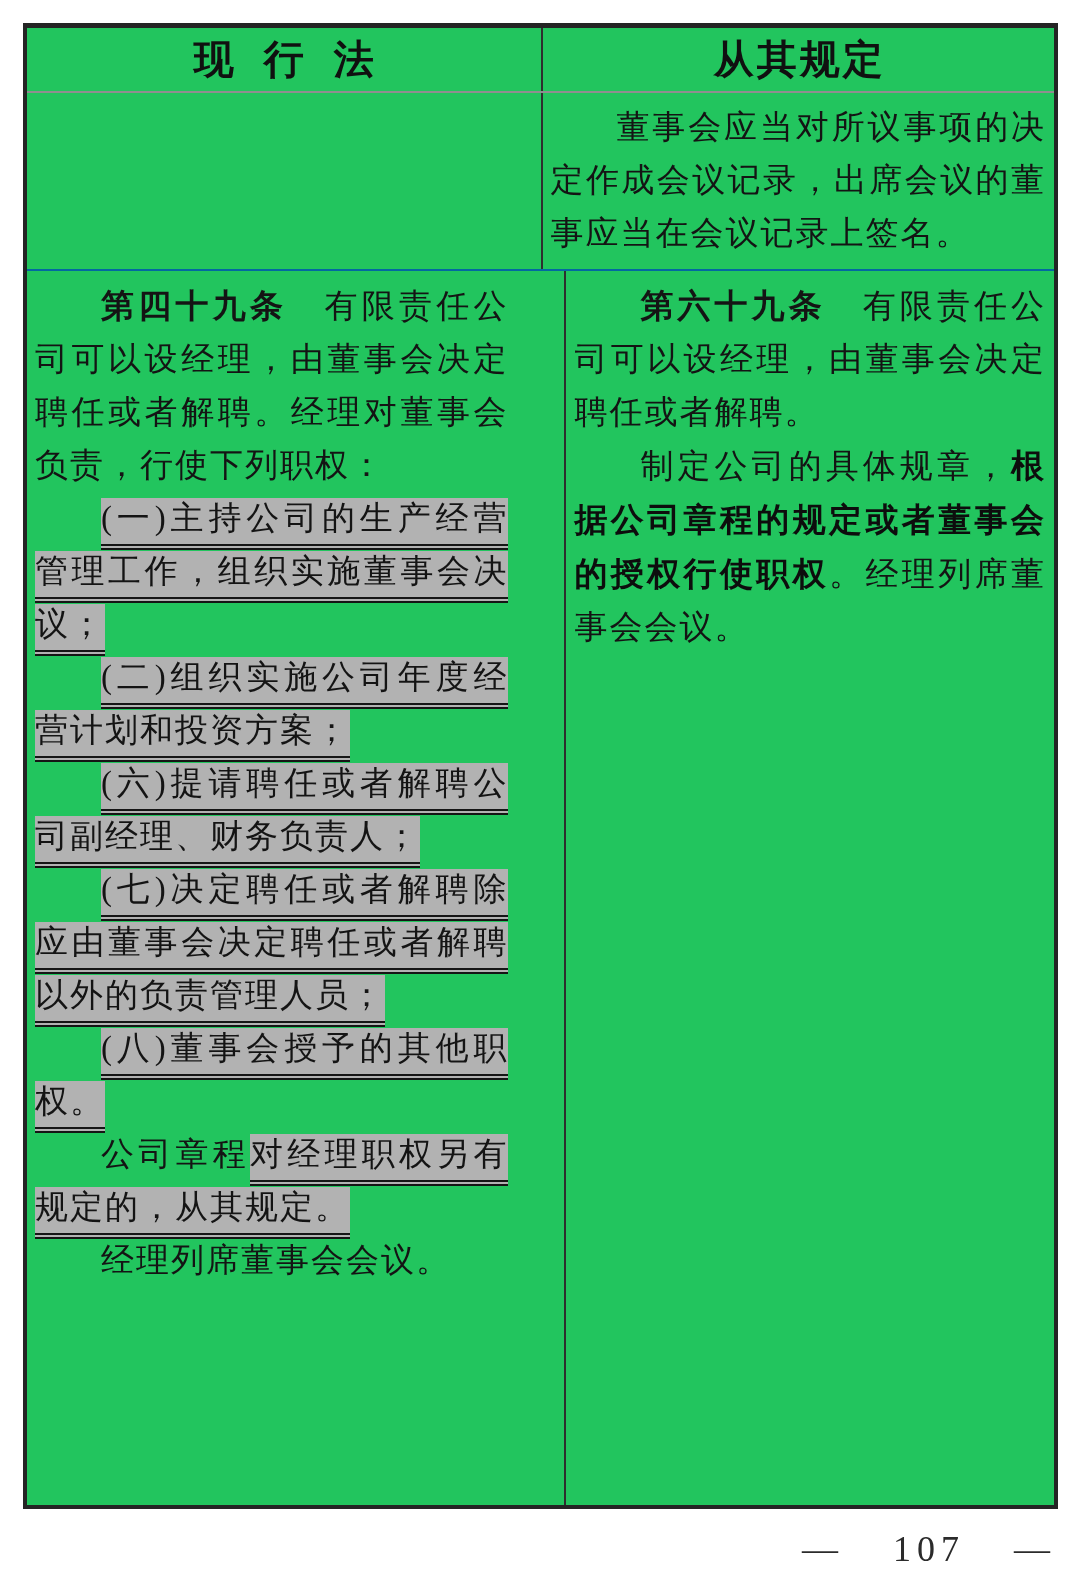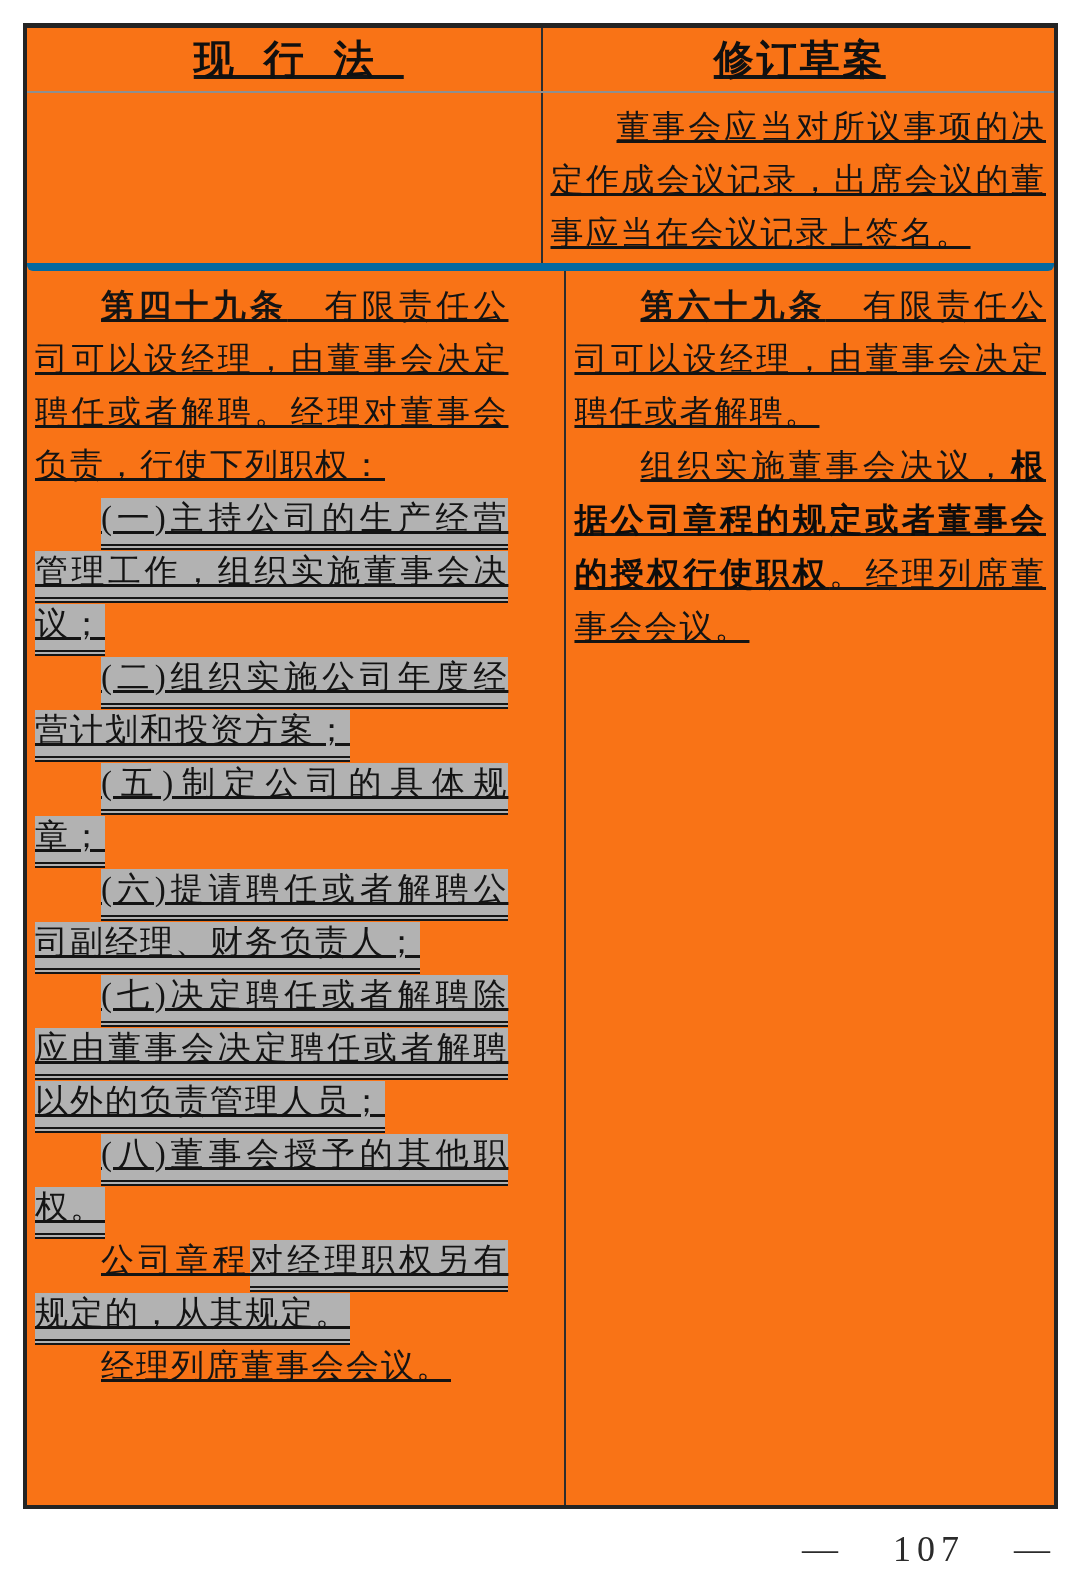--- a/index.html
+++ b/index.html
@@ -23,22 +23,21 @@
     position: absolute;
     left: 23px;
     top: 23px;
     width: 1035px;
     height: 1486px;
     box-sizing: border-box;
     border: 4px solid #242424;
     border-top-width: 5px;
     display: flex;
     flex-direction: column;
-    background: #f97316;
-    text-decoration: underline;
+    background: #22c55e;
   }
   .trow {
     display: flex;
     box-sizing: border-box;
   }
   .cell {
     box-sizing: border-box;
     width: 50%;
     overflow: hidden;
   }
@@ -65,22 +64,21 @@
     margin-right: -30px;
   }
   .hdr-tight {
     letter-spacing: 3px;
     margin-right: -3px;
   }
   
   .trow1 {
     height: 178px;
     flex: 0 0 178px;
-    border-bottom: 8px solid #0369a1;
-    border-radius: 6px;
+    border-bottom: 2px solid #0369a1;
   }
   .trow2 {
     flex: 1 1 auto;
     gap: 48px;
   }
   .cell-body {
     padding: 8px 8px 6px 8px;
     font-size: 33px;
     line-height: 53px;
     letter-spacing: 2px;
@@ -127,46 +125,45 @@
 
 <div class="page">
 
   <div class="doc-table">
 
     <div class="trow thead">
       <div class="cell">
         <span class="hdr-spread">现行法</span>
       </div>
       <div class="cell">
-        <span class="hdr-tight">修订草案</span>
+        <span class="hdr-tight">从其规定</span>
       </div>
     </div>
 
     <div class="trow trow1">
       <div class="cell cell-body"></div>
       <div class="cell cell-body">
           <p class="para"><span class="seg s-normal">董事会应当对所议事项的决定作成会议记录，出席会议的董事应当在会议记录上签名。</span></p>
         </div>
     </div>
 
     <div class="trow trow2">
       <div class="cell cell-body">
           <p class="para"><span class="seg s-article">第四十九条</span><span class="seg s-normal">　有限责任公司可以设经理，由董事会决定聘任或者解聘。经理对董事会负责，行使下列职权：</span></p>
           <p class="para"><span class="seg s-deleted">(一)主持公司的生产经营管理工作，组织实施董事会决议；</span></p>
           <p class="para"><span class="seg s-deleted">(二)组织实施公司年度经营计划和投资方案；</span></p>
-          <p class="para"><span class="seg s-deleted">(五)制定公司的具体规章；</span></p>
           <p class="para"><span class="seg s-deleted">(六)提请聘任或者解聘公司副经理、财务负责人；</span></p>
           <p class="para"><span class="seg s-deleted">(七)决定聘任或者解聘除应由董事会决定聘任或者解聘以外的负责管理人员；</span></p>
           <p class="para"><span class="seg s-deleted">(八)董事会授予的其他职权。</span></p>
           <p class="para"><span class="seg s-normal">公司章程</span><span class="seg s-deleted">对经理职权另有规定的，从其规定。</span></p>
           <p class="para"><span class="seg s-normal">经理列席董事会会议。</span></p>
         </div>
       <div class="cell cell-body">
           <p class="para"><span class="seg s-article">第六十九条</span><span class="seg s-normal">　有限责任公司可以设经理，由董事会决定聘任或者解聘。</span></p>
-          <p class="para"><span class="seg s-normal">组织实施董事会决议，</span><span class="seg s-added">根据公司章程的规定或者董事会的授权行使职权</span><span class="seg s-normal">。经理列席董事会会议。</span></p>
+          <p class="para"><span class="seg s-normal">制定公司的具体规章，</span><span class="seg s-added">根据公司章程的规定或者董事会的授权行使职权</span><span class="seg s-normal">。经理列席董事会会议。</span></p>
         </div>
     </div>
 
   </div>
 
   <div class="footer">— 107 —</div>
 
 </div>
 
 </body></html>

